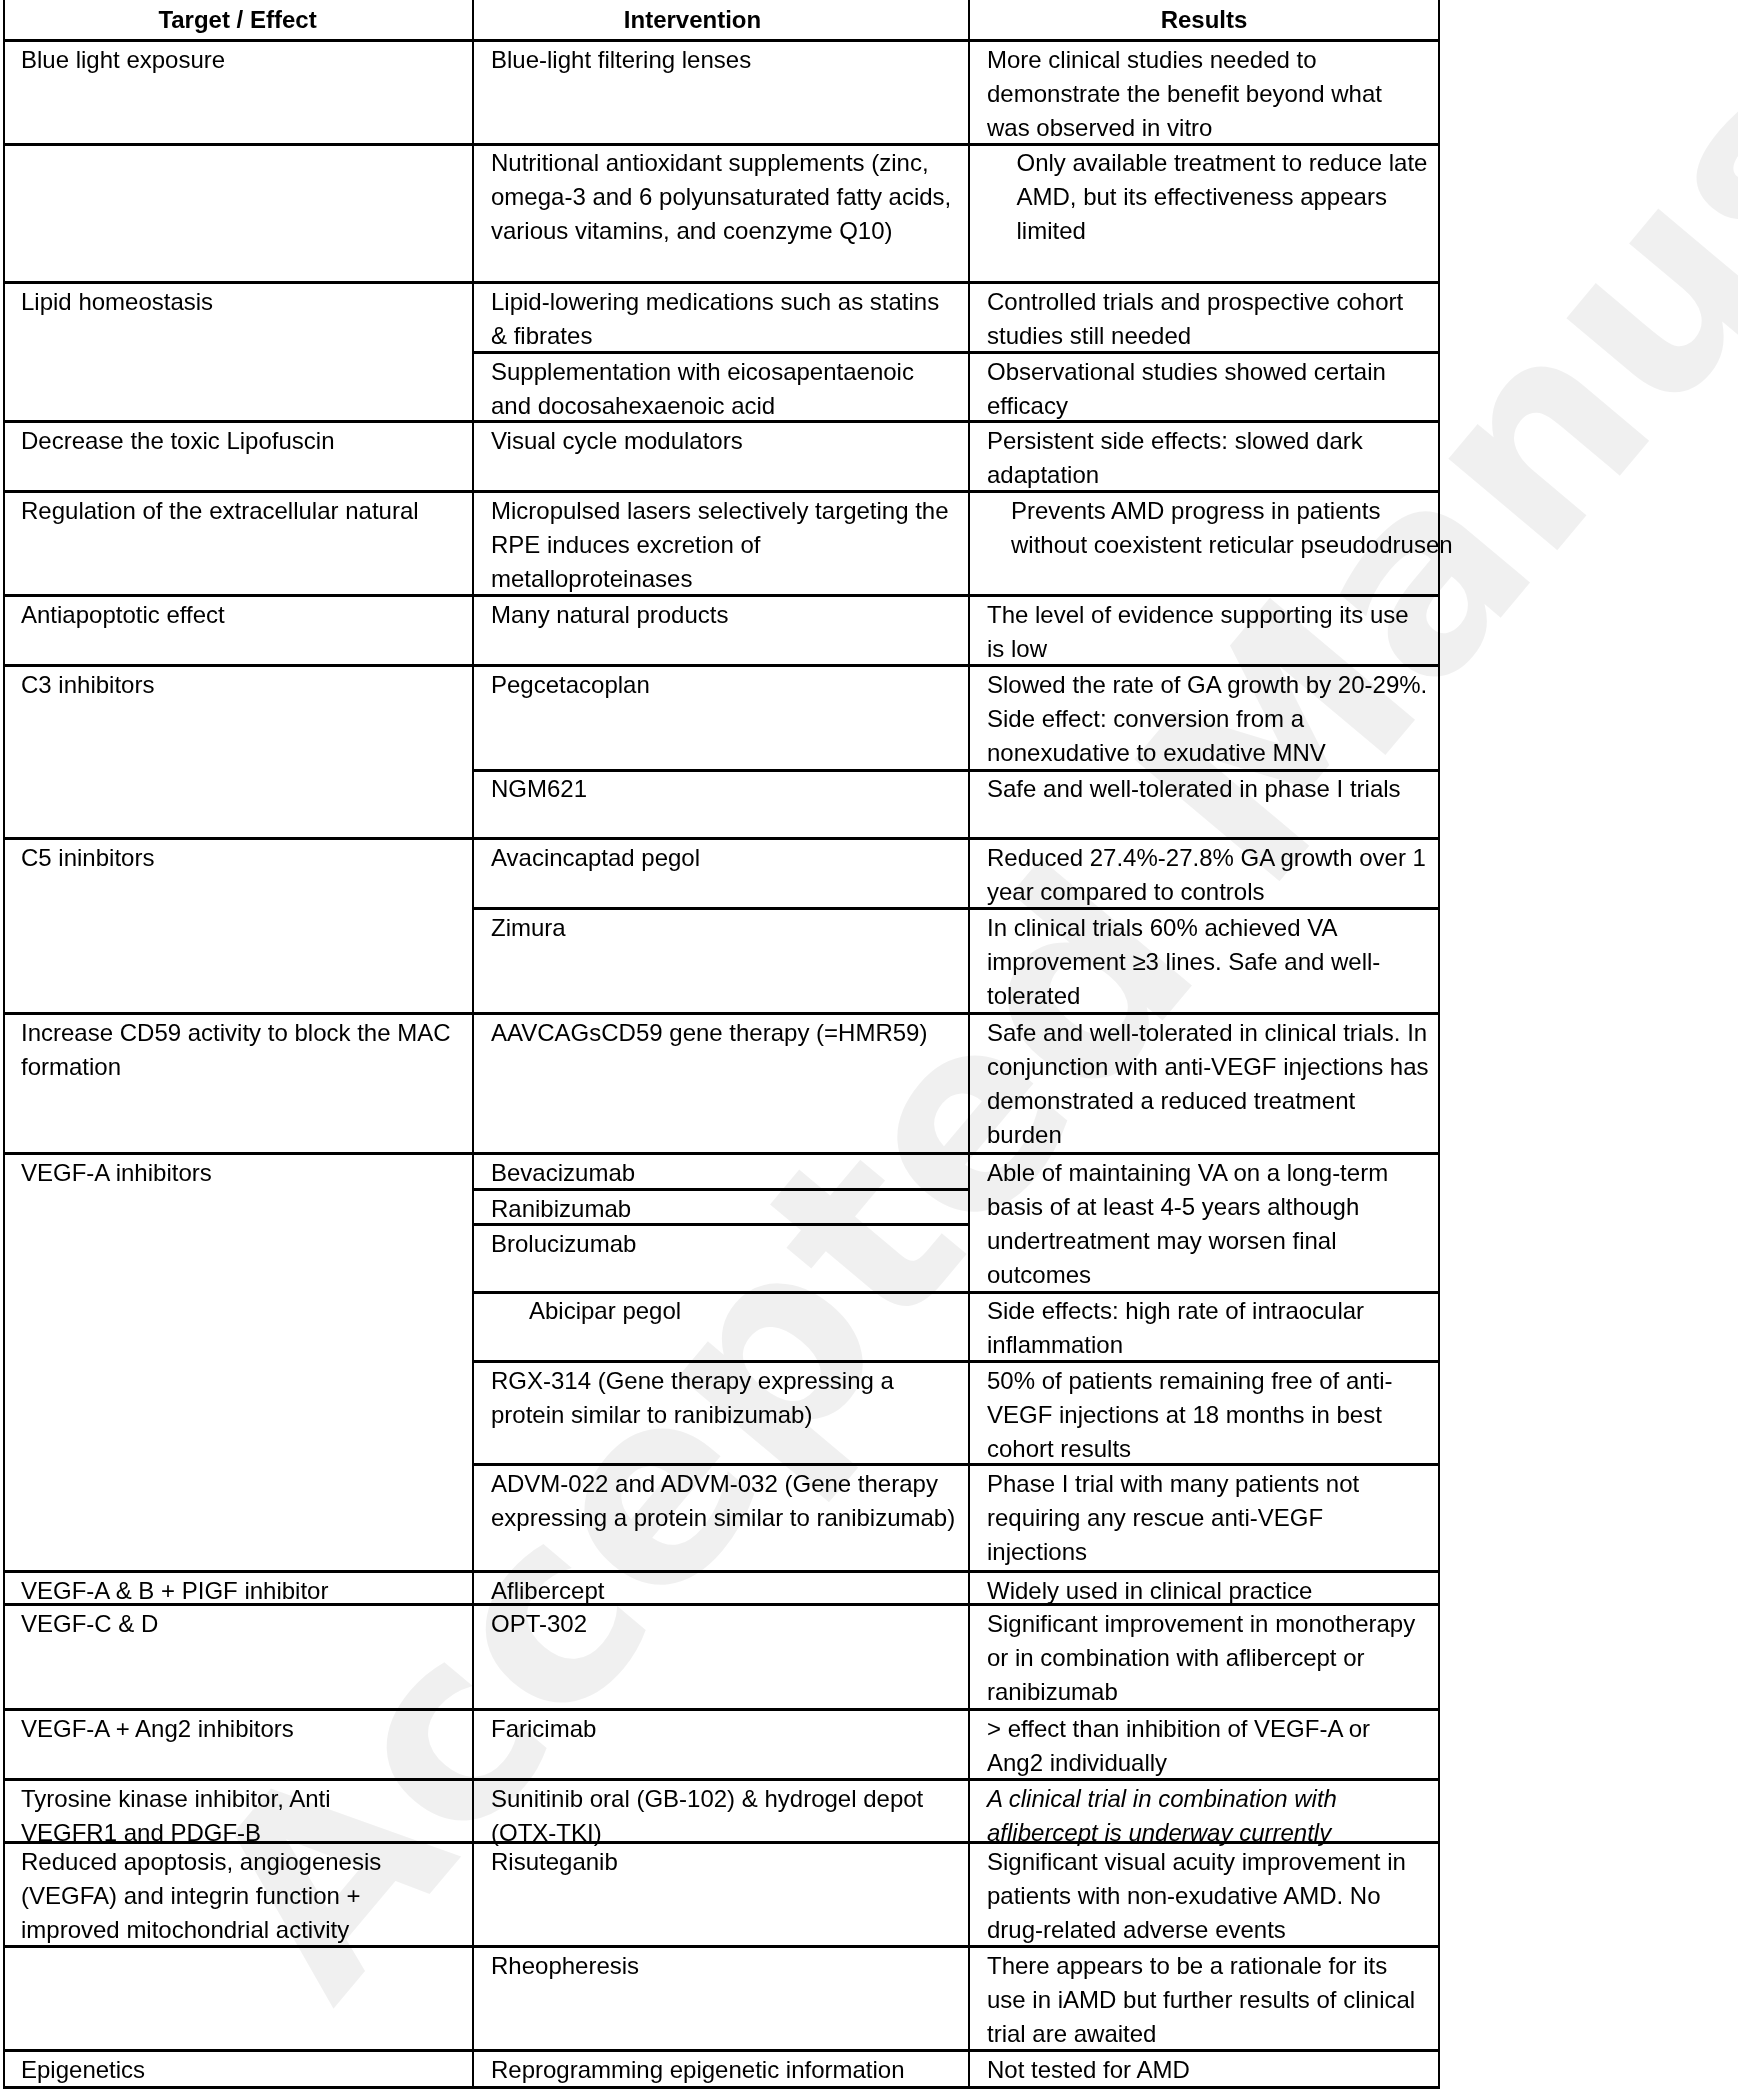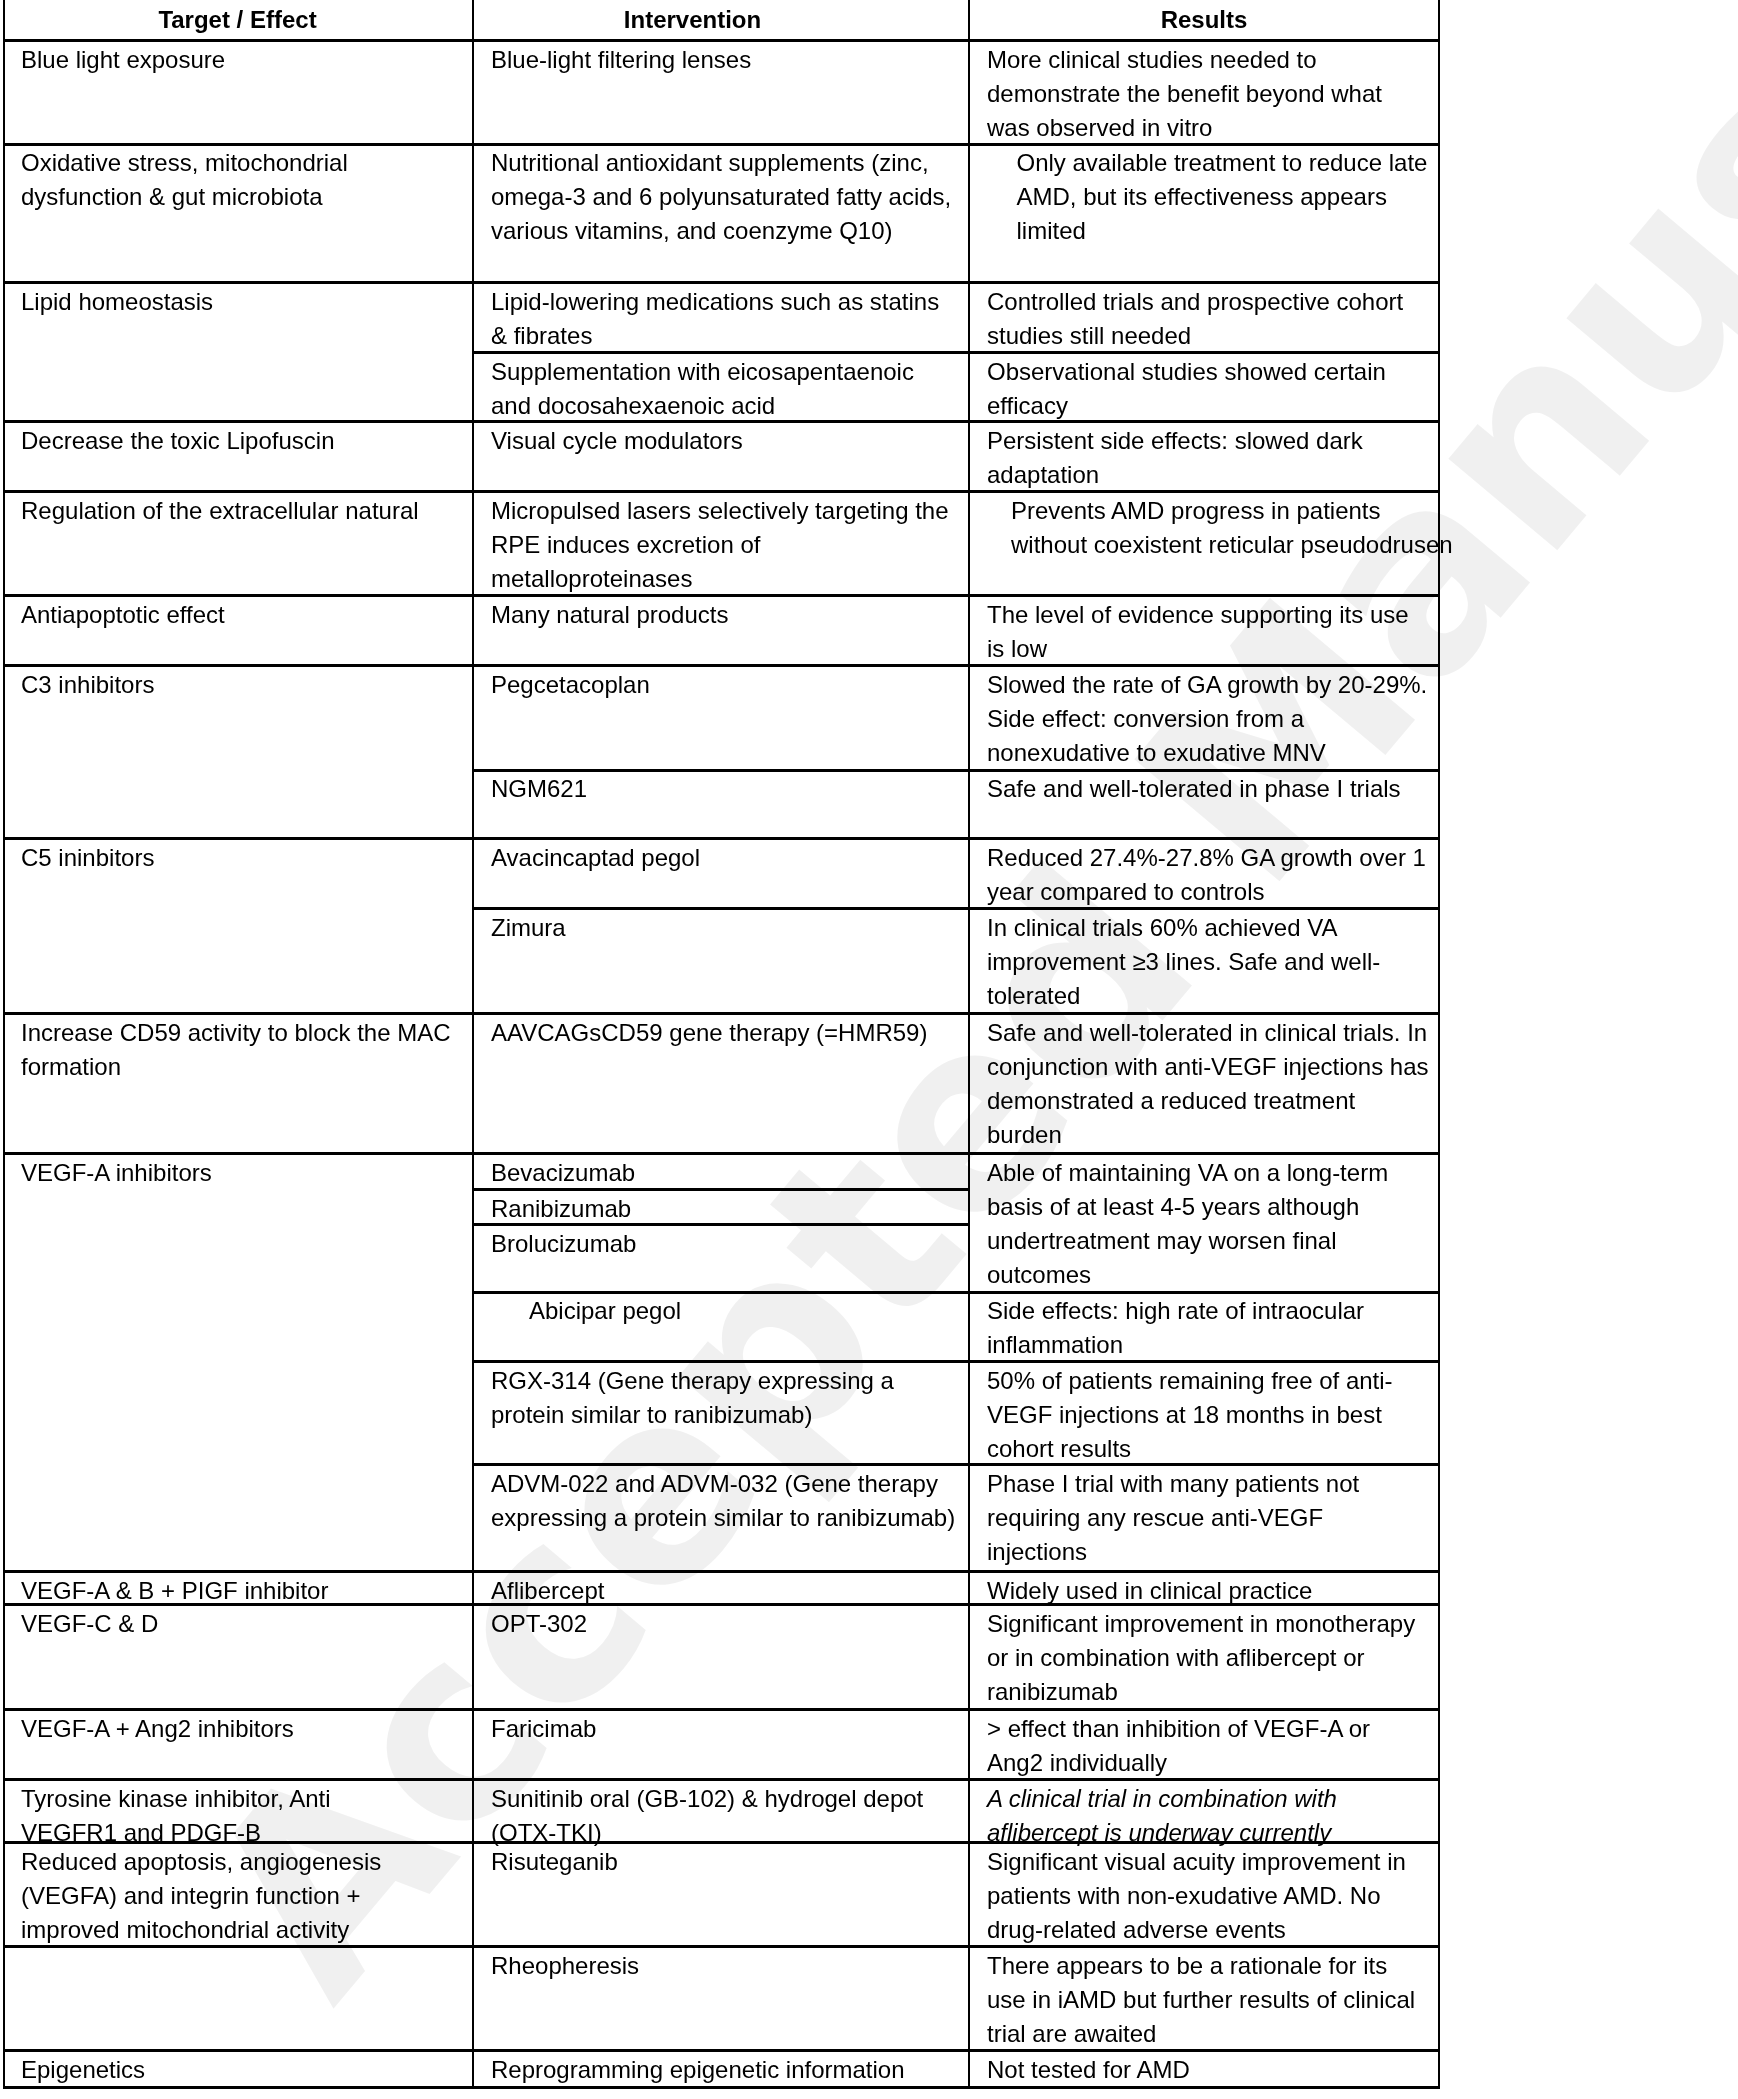--- a/index.html
+++ b/index.html
@@ -26,21 +26,20 @@
   <span>Accepted Manuscript</span>
 </div>
 
 <div class="tbl">
 
   <div class="hdr" style="left:0;width:470px;">Target / Effect</div>
   <div class="hdr" style="left:442px;width:496px;">Intervention</div>
   <div class="hdr" style="left:966px;width:471px;">Results</div>
 
   <div class="cell" style="left:0;top:40px;width:470px;">Blue light exposure</div>
-  <div class="cell" style="left:0;top:143px;width:470px;">Oxidative stress, mitochondrial dysfunction &amp; gut microbiota</div>
   <div class="cell" style="left:0;top:282px;width:470px;">Lipid homeostasis</div>
   <div class="cell" style="left:0;top:421px;width:470px;">Decrease the toxic Lipofuscin</div>
   <div class="cell" style="left:0;top:491px;width:470px;">Regulation of the extracellular natural</div>
   <div class="cell" style="left:0;top:595px;width:470px;">Antiapoptotic effect</div>
   <div class="cell" style="left:0;top:665px;width:470px;">C3 inhibitors</div>
   <div class="cell" style="left:0;top:838px;width:470px;">C5 ininbitors</div>
   <div class="cell" style="left:0;top:1013px;width:470px;">Increase CD59 activity to block the MAC formation</div>
   <div class="cell" style="left:0;top:1153px;width:470px;">VEGF-A inhibitors</div>
   <div class="cell" style="left:0;top:1571px;width:470px;">VEGF-A &amp; B + PIGF inhibitor</div>
   <div class="cell" style="left:0;top:1604px;width:470px;">VEGF-C &amp; D</div>

